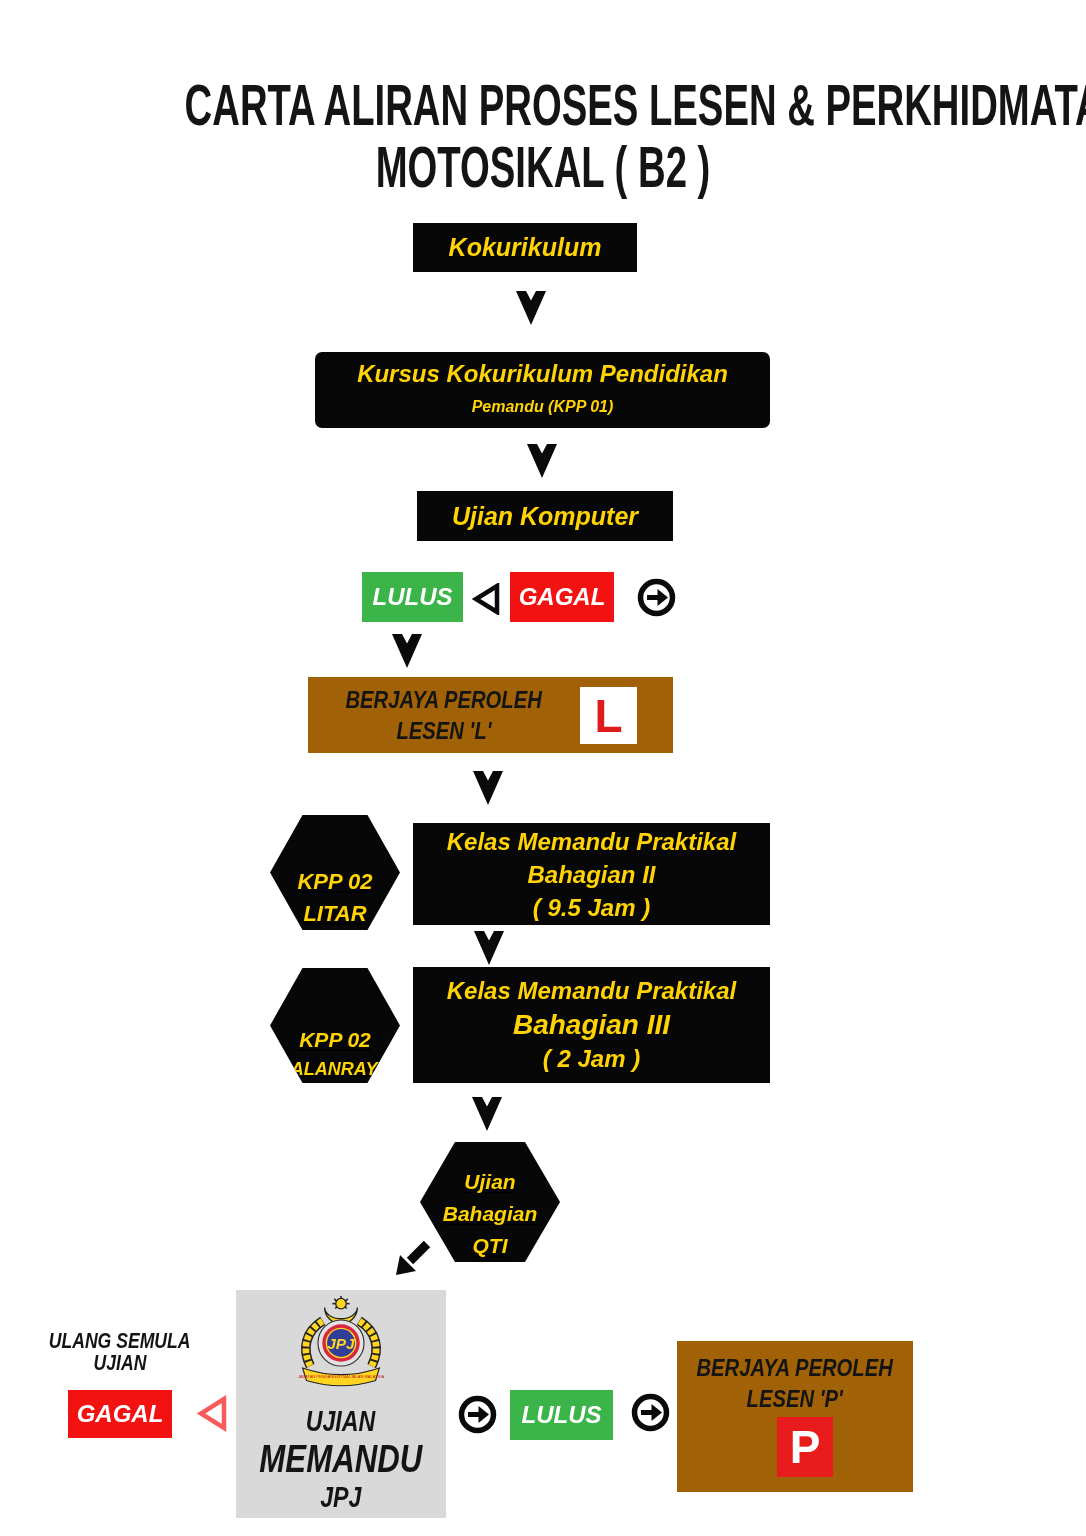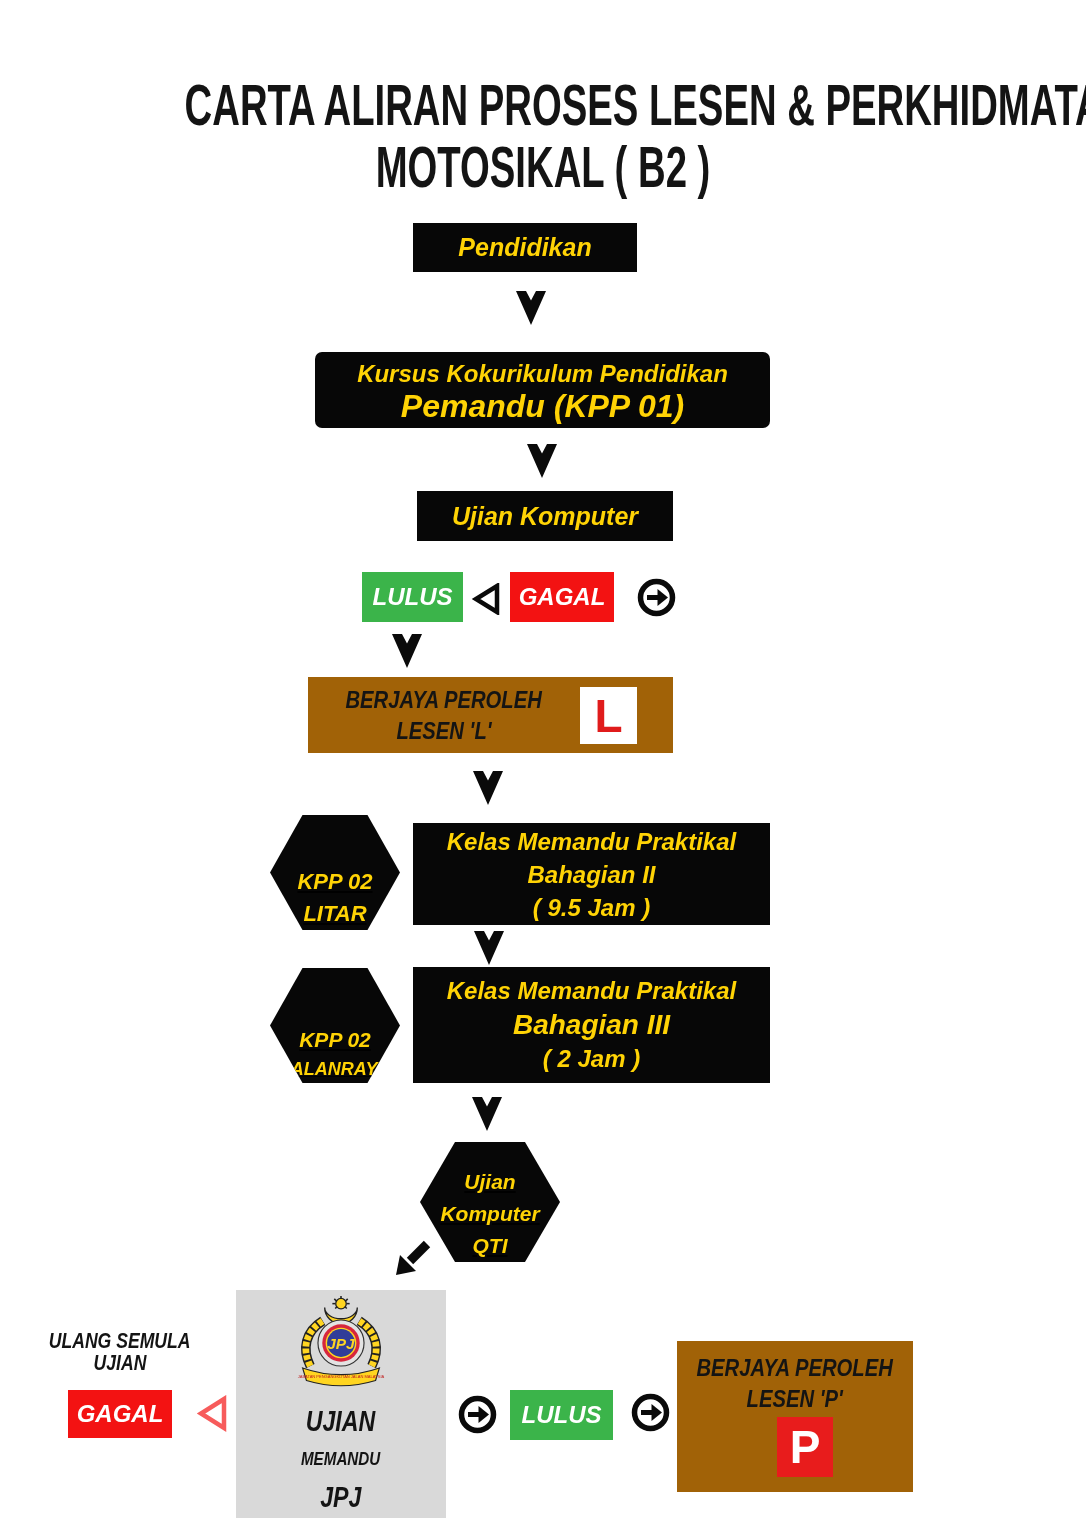--- a/index.html
+++ b/index.html
@@ -47,32 +47,32 @@
 <body>
 
 <div id="canvas">
 
   <div class="abs" style="left:0;top:76px;width:100%;">
     <div class="title-line">CARTA ALIRAN PROSES LESEN &amp; PERKHIDMATAN</div>
     <div class="title-line" style="margin-top:4px;">MOTOSIKAL ( B2 )</div>
   </div>
 
   <div class="abs blackbox" style="left:413px;top:223px;width:224px;height:49px;">
-    <span class="yel" style="font-size:25px;">Pendidikan</span>
+    <span class="yel" style="font-size:25px;">Kokurikulum</span>
   </div>
 
   <div class="abs" style="left:516px;top:291px;">
     <svg width="30" height="34" viewBox="0 0 30 34">
         <polygon points="0,0 10,0 15,9.5 20,0 30,0 15,34" fill="#0a0a0a"></polygon>
       </svg>
   </div>
 
   <div class="abs blackbox" style="left:315px;top:352px;width:455px;height:76px;border-radius:7px;">
     <span class="yel" style="font-size:24px;line-height:33px;">Kursus Kokurikulum Pendidikan</span>
-    <span class="yel" style="font-size:32px;line-height:33px;">Pemandu (KPP 01)</span>
+    <span class="yel" style="font-size:16px;line-height:33px;">Pemandu (KPP 01)</span>
   </div>
 
   <div class="abs" style="left:527px;top:444px;">
     <svg width="30" height="34" viewBox="0 0 30 34">
         <polygon points="0,0 10,0 15,9.5 20,0 30,0 15,34" fill="#0a0a0a"></polygon>
       </svg>
   </div>
 
   <div class="abs blackbox" style="left:417px;top:491px;width:256px;height:50px;">
     <span class="yel" style="font-size:25px;">Ujian Komputer</span>
@@ -148,21 +148,21 @@
   </div>
 
   <div class="abs" style="left:472px;top:1097px;">
     <svg width="30" height="34" viewBox="0 0 30 34">
         <polygon points="0,0 10,0 15,9.5 20,0 30,0 15,34" fill="#0a0a0a"></polygon>
       </svg>
   </div>
 
   <div class="abs hex" style="left:420px;top:1142px;width:140px;height:120px;">
     <span class="yel" style="font-size:21px;line-height:32px;">Ujian</span>
-    <span class="yel" style="font-size:21px;line-height:32px;">Komputer</span>
+    <span class="yel" style="font-size:21px;line-height:32px;">Bahagian</span>
     <span class="yel" style="font-size:21px;line-height:32px;">QTI</span>
   </div>
 
   <div class="abs" style="left:393px;top:1238px;">
     <svg width="40" height="40" viewBox="0 0 40 40">
       <line x1="34" y1="6" x2="17" y2="23" stroke="#0a0a0a" stroke-width="9"></line>
       <polygon points="3,37 23,33 7,17" fill="#0a0a0a"></polygon>
     </svg>
   </div>
 
@@ -192,21 +192,21 @@
         <circle cx="50" cy="50" r="16" fill="#ffd521"></circle>
         <circle cx="50" cy="50" r="14.5" fill="#303d99"></circle>
         <text x="50" y="56" text-anchor="middle" font-family="Liberation Sans, sans-serif" font-size="16" font-style="italic" font-weight="bold" fill="#ffd521">JPJ</text>
 
         <path d="M10,76 Q50,90 90,76 L86,89 Q50,100 14,89 Z" fill="#ffd521" stroke="#222" stroke-width="1.2"></path>
         <text x="50" y="86.5" text-anchor="middle" font-family="Liberation Sans, sans-serif" font-size="4.2" fill="#c02020">JABATAN PENGANGKUTAN JALAN MALAYSIA</text>
       </svg>
     </div>
     <div class="abs" style="left:0;top:112px;width:210px;text-align:center;">
       <div class="blk-it" style="font-size:29px;line-height:38px;"><span class="cond">UJIAN</span></div>
-      <div class="blk-it" style="font-size:19px;line-height:38px;"><span class="cond">MEMANDU</span></div>
+      <div class="blk-it" style="font-size:39px;line-height:38px;"><span class="cond">MEMANDU</span></div>
       <div class="blk-it" style="font-size:29px;line-height:38px;"><span class="cond">JPJ</span></div>
     </div>
   </div>
 
   <div class="abs" style="left:25px;top:1330px;width:190px;text-align:center;">
     <div class="blk-it" style="font-size:22px;line-height:22px;"><span class="cond">ULANG SEMULA</span></div>
     <div class="blk-it" style="font-size:22px;line-height:22px;"><span class="cond">UJIAN</span></div>
   </div>
 
   <div class="abs badge badge-red" style="left:68px;top:1390px;width:104px;height:48px;">

